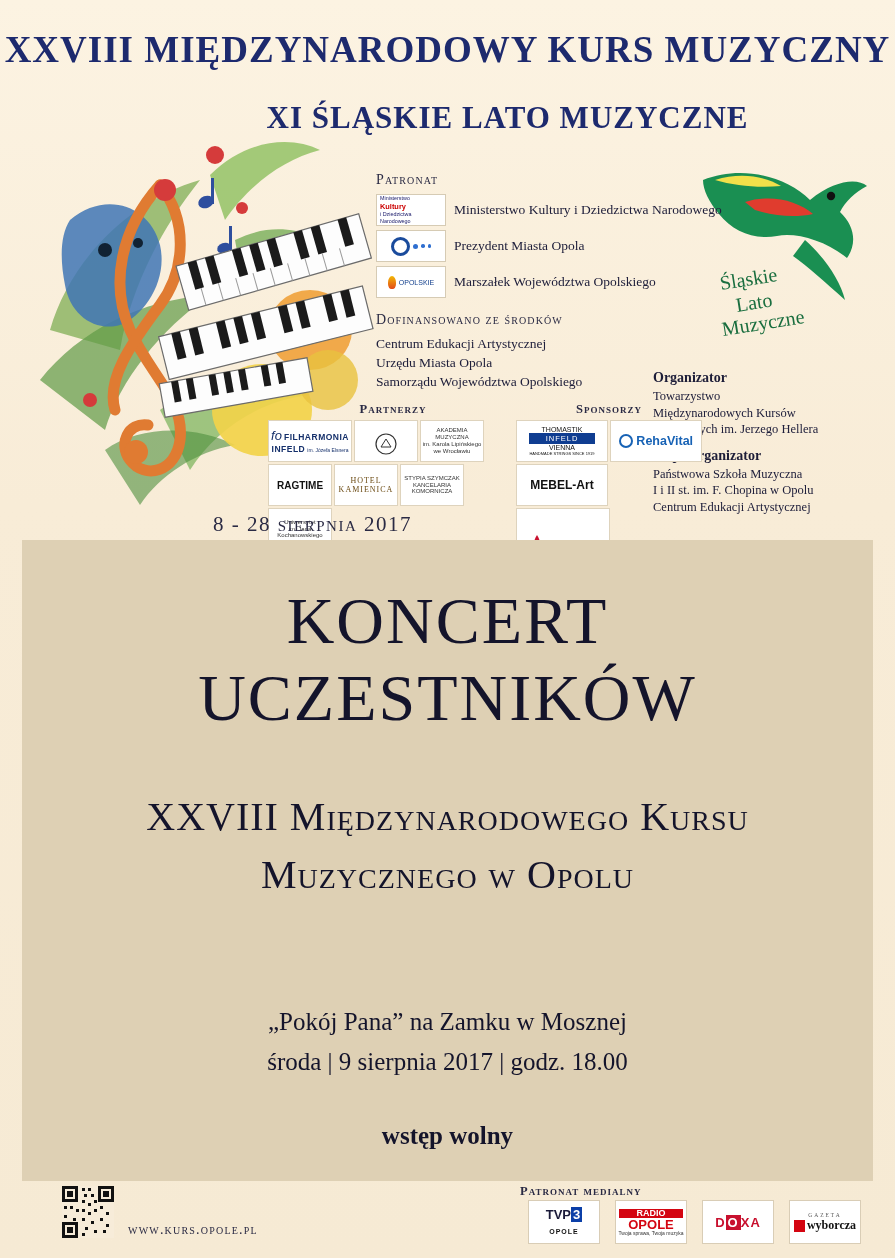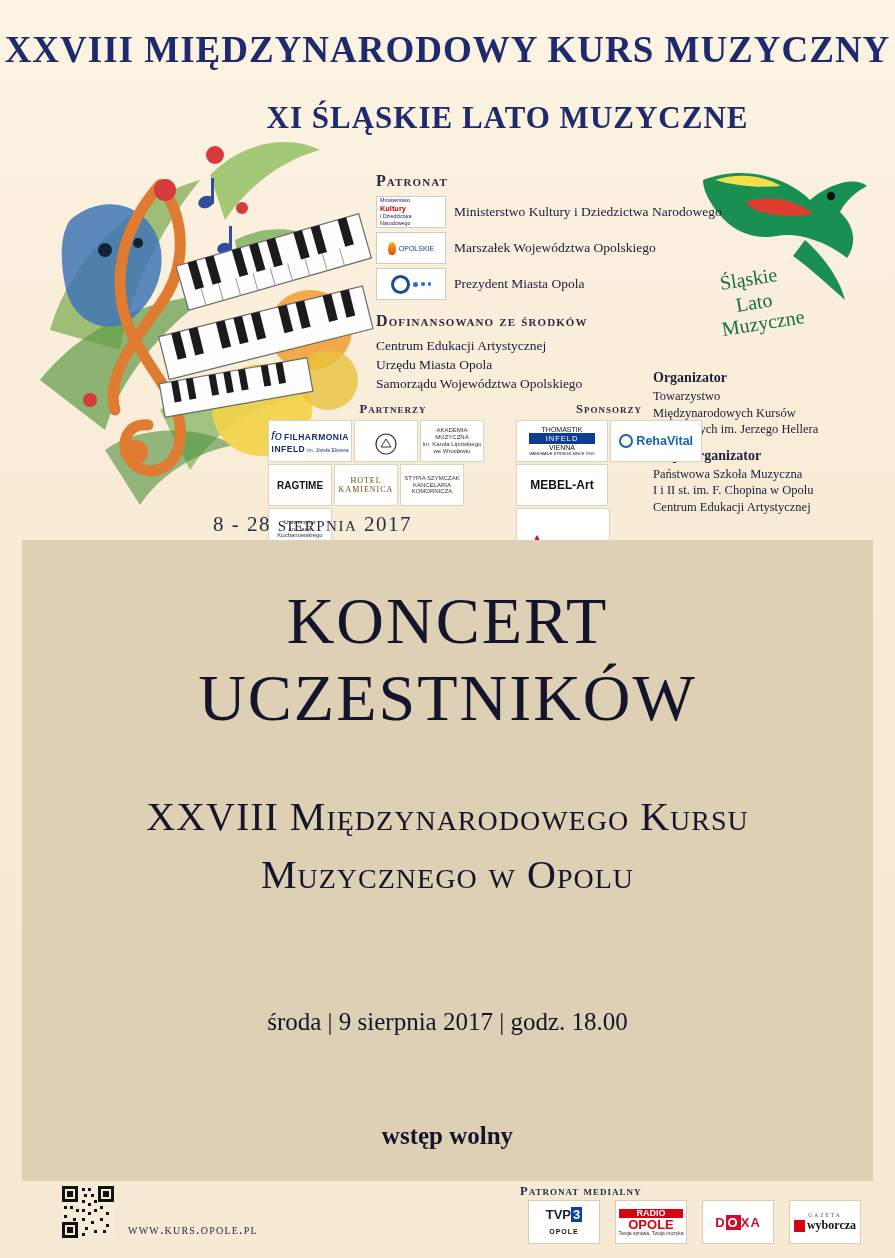--- a/index.html
+++ b/index.html
@@ -70,22 +70,22 @@
   }
 
   
   .patronat {
     position: absolute;
     left: 376px;
     top: 172px;
     width: 380px;
   }
   .section-head {
-    font-size: 16px;
-    font-weight: bold;
+    font-size: 14px;
+    font-weight: normal;
     letter-spacing: 1.1px;
     color: #2a2a44;
     margin-bottom: 6px;
     font-variant: small-caps;
   }
   .logo-row {
     display: flex;
     align-items: center;
     margin-bottom: 4px;
   }
@@ -470,38 +470,38 @@
           <b>Kultury</b><br>
           <span>i Dziedzictwa</span><br>
           <span>Narodowego</span>
         </div>
       </div>
       <div class="logo-label">Ministerstwo Kultury i Dziedzictwa Narodowego</div>
     </div>
 
     <div class="logo-row">
       <div class="logo-box">
-        <div class="logo-opolskie">
-          <span class="flame"></span>
-          <span>OPOLSKIE</span>
-        </div>
-      </div>
-      <div class="logo-label">Marszałek Województwa Opolskiego</div>
-    </div>
-
-    <div class="logo-row">
-      <div class="logo-box">
         <div class="logo-opole-dots">
           <span class="ring"></span>
           <span class="dot"></span>
           <span class="dot sm"></span>
           <span class="dot sm"></span>
         </div>
       </div>
       <div class="logo-label">Prezydent Miasta Opola</div>
+    </div>
+
+    <div class="logo-row">
+      <div class="logo-box">
+        <div class="logo-opolskie">
+          <span class="flame"></span>
+          <span>OPOLSKIE</span>
+        </div>
+      </div>
+      <div class="logo-label">Marszałek Województwa Opolskiego</div>
     </div>
   </div>
 
   <div class="dofin">
     <div class="section-head">Dofinansowano ze środków</div>
     <div class="dofin-lines" style="white-space:pre-line">Centrum Edukacji Artystycznej
 Urzędu Miasta Opola
 Samorządu Województwa Opolskiego</div>
   </div>
 
@@ -599,20 +599,21 @@
   <div class="panel">
     <div class="koncert">
       <div>KONCERT</div>
       <div>UCZESTNIKÓW</div>
     </div>
     <div class="course-name">
       <div>XXVIII Międzynarodowego Kursu</div>
       <div>Muzycznego w Opolu</div>
     </div>
     <div class="venue">
+      <div>„Pokój Pana” na Zamku w Mosznej</div>
       <div>środa | 9 sierpnia 2017 | godz. 18.00</div>
     </div>
     <div class="free">wstęp wolny</div>
   </div>
 
   <div class="qr">
     <svg width="52" height="52" viewBox="0 0 52 52">
       <rect width="52" height="52" fill="#f7ecd9"></rect>
       <g fill="#111">
         <rect x="0" y="0" width="16" height="16"></rect>

